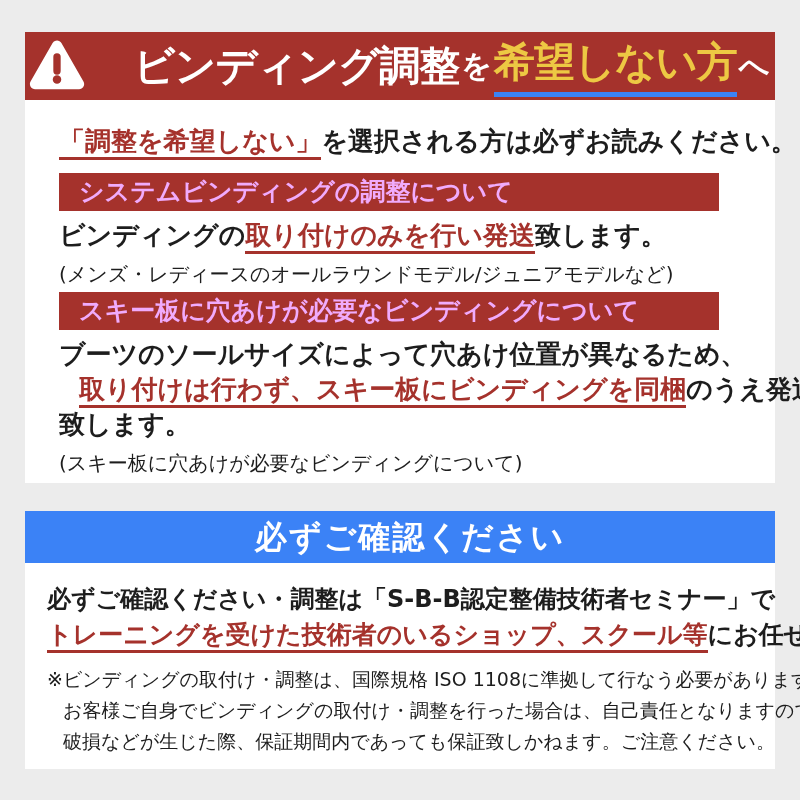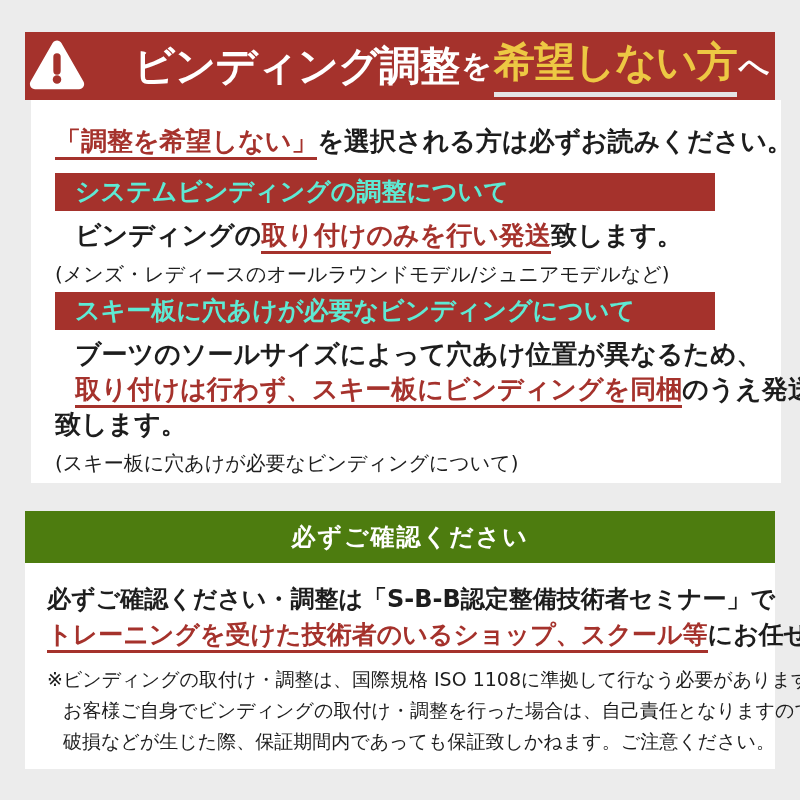--- a/index.html
+++ b/index.html
@@ -18,46 +18,46 @@
     left:25px;top:32px;width:750px;height:68px;
     background:#a5322c;
     display:flex;align-items:center;justify-content:center;
   }
   .banner .icon{width:58px;height:52px;margin-right:14px;flex:0 0 auto;}
   .banner-title{white-space:nowrap;font-weight:bold;color:#ffffff;display:flex;align-items:center;margin-left:33px;}
   .t-big{font-size:41px;letter-spacing:-1px;}
   .t-small{font-size:30px;margin:0 2px;}
   .t-hl{
     color:#edc843;font-size:41px;letter-spacing:-1px;
-    border-bottom:5px solid #e5e5e5;padding-bottom:2px;
+    border-bottom:5px solid #3b82f6;padding-bottom:2px;
   }
 
   
   .panel1{
-    left:31px;top:100px;width:750px;height:383px;
-    background:#ffffff;padding:0 24px;
+    left:25px;top:100px;width:750px;height:383px;
+    background:#ffffff;padding:0 34px;
   }
   .lead{margin-top:23px;font-size:26px;font-weight:bold;line-height:37px;white-space:nowrap;}
   .hl-red{color:#a5322c;border-bottom:3px solid #a5322c;padding-bottom:1px;}
   .subheader{
     margin-top:13px;width:660px;height:38px;line-height:38px;
-    background:#a5322c;color:#5eead4;
+    background:#a5322c;color:#f0abfc;
     font-size:25px;font-weight:bold;padding-left:20px;
     box-sizing:border-box;white-space:nowrap;
   }
-  .body-line{margin-top:7px;font-size:26px;font-weight:bold;line-height:34px;white-space:nowrap;margin-left:20px;}
+  .body-line{margin-top:7px;font-size:26px;font-weight:bold;line-height:34px;white-space:nowrap;}
   .body-line2{font-size:26px;font-weight:bold;line-height:36px;white-space:nowrap;margin-left:20px;}
   .body-line3{font-size:26px;font-weight:bold;line-height:34px;white-space:nowrap;}
   .note{margin-top:9px;font-size:20px;font-weight:500;line-height:27px;white-space:nowrap;}
 
   
   .confirm-bar{
     left:25px;top:511px;width:750px;height:52px;
-    background:#4d7c0f;color:#ffffff;
-    font-size:24px;font-weight:bold;line-height:52px;
+    background:#3b82f6;color:#ffffff;
+    font-size:32px;font-weight:bold;line-height:52px;
     text-align:center;letter-spacing:2px;white-space:nowrap;padding-left:20px;
   }
 
   
   .panel2{
     left:25px;top:563px;width:750px;height:206px;
     background:#ffffff;padding:0 22px;
   }
   .p2-line1{margin-top:20px;font-size:24px;font-weight:bold;line-height:33px;white-space:nowrap;}
   .p2-line2{font-size:25px;font-weight:bold;line-height:38px;white-space:nowrap;}

